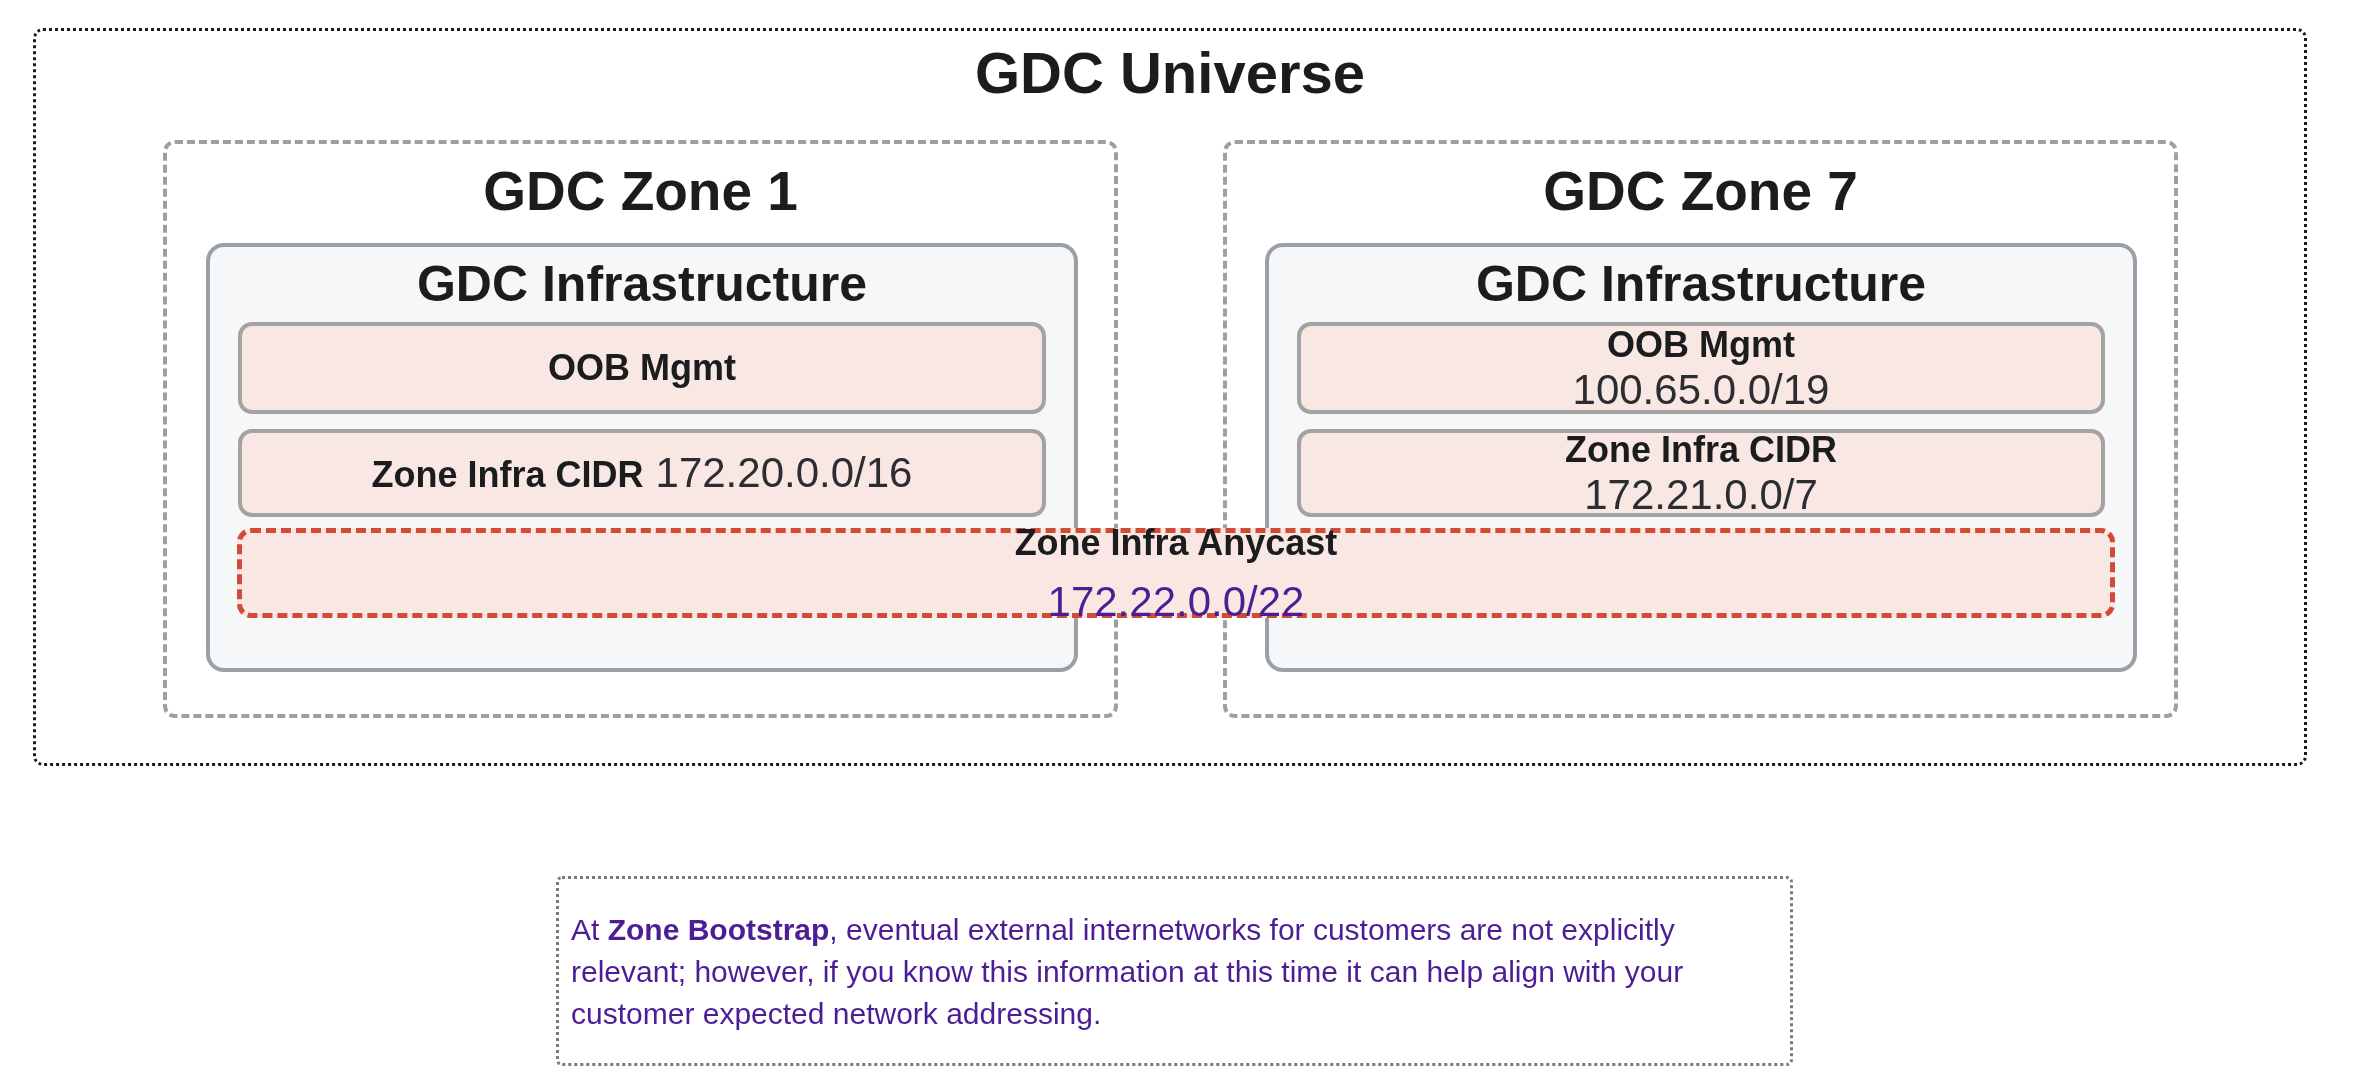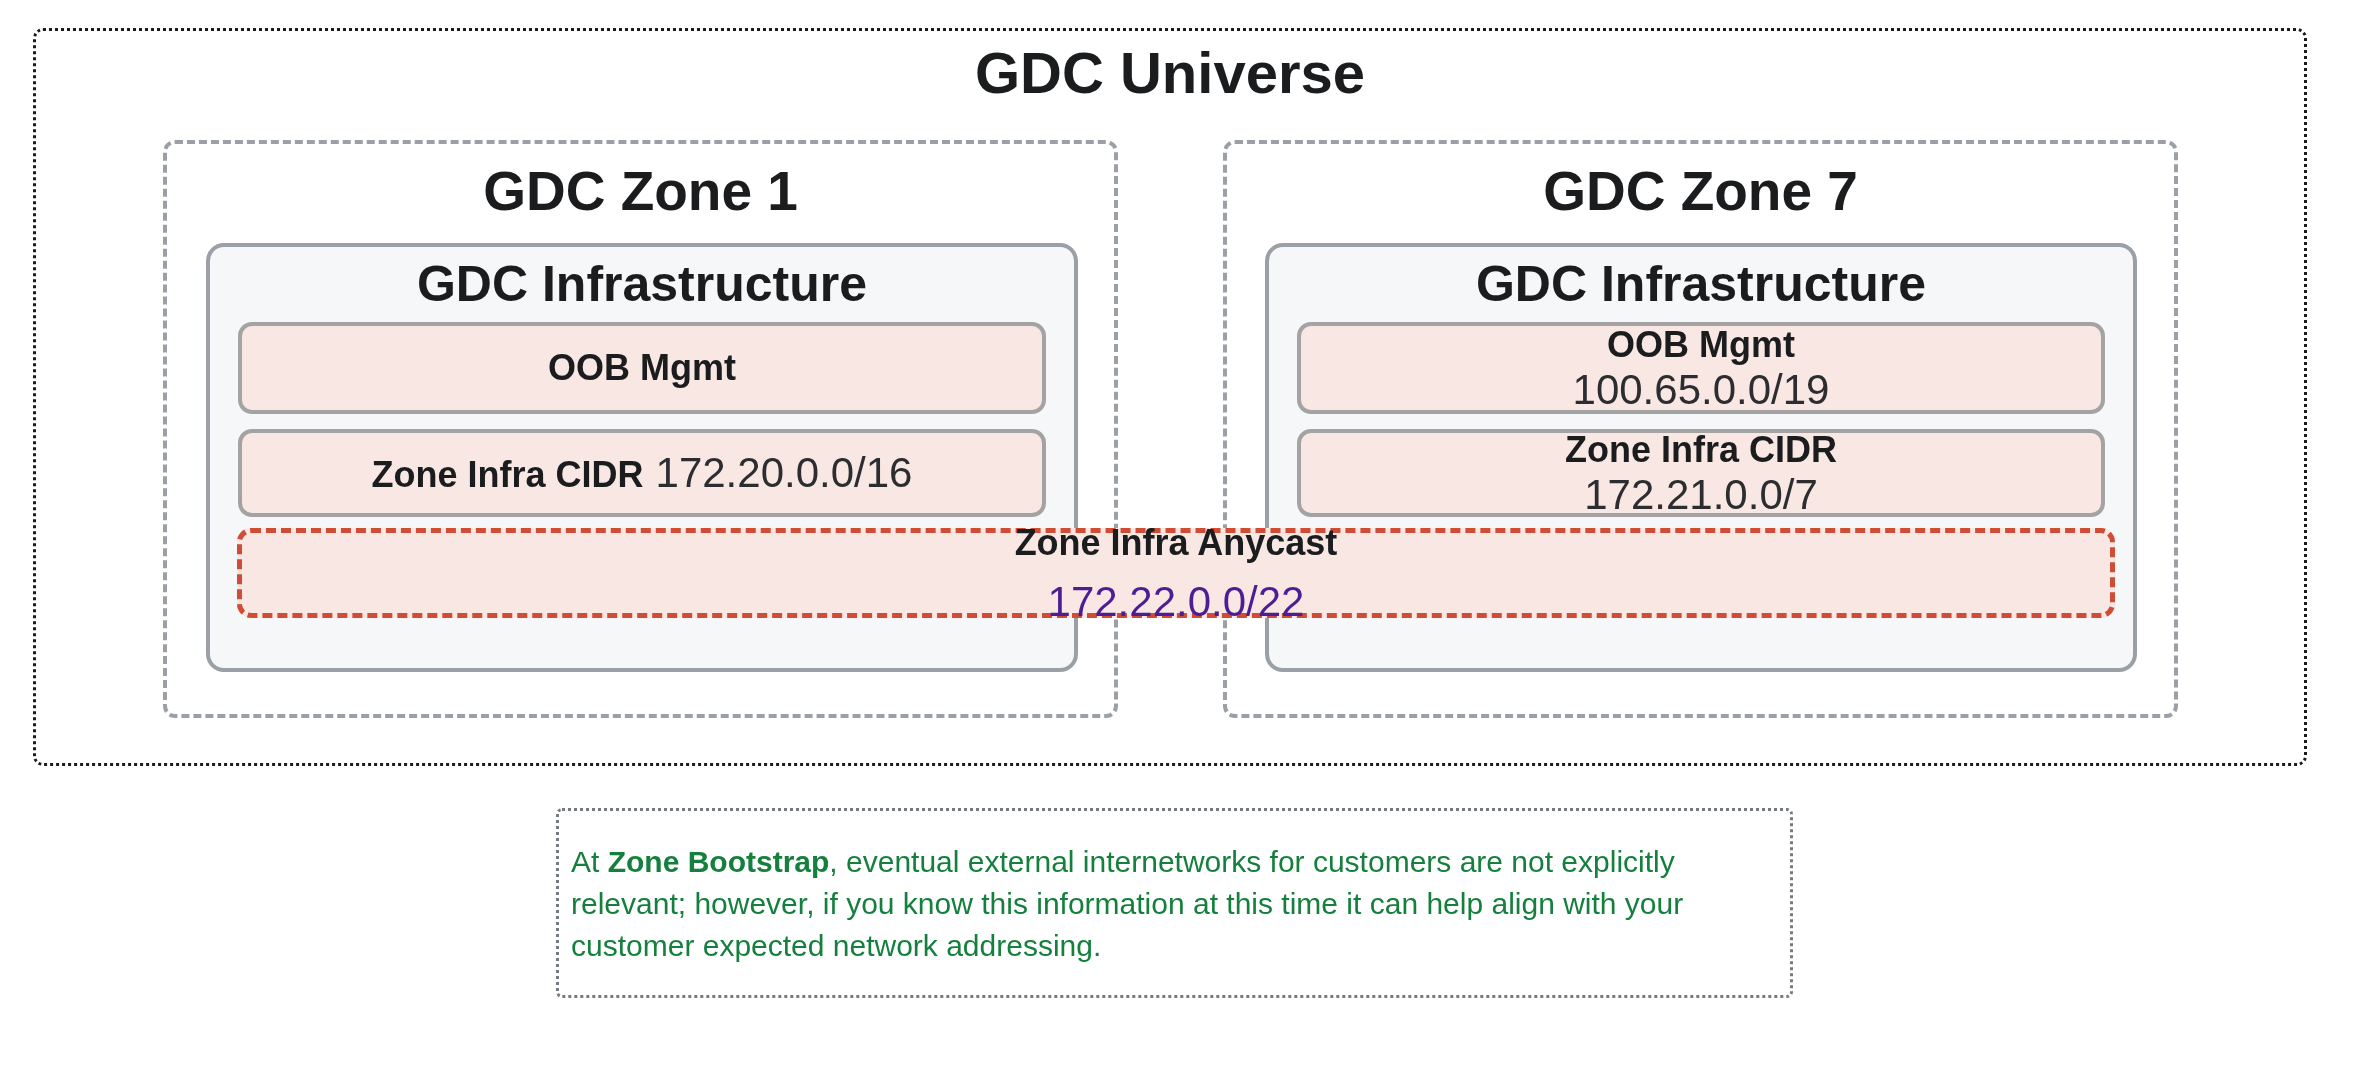--- a/index.html
+++ b/index.html
@@ -85,26 +85,26 @@
     align-items: center; justify-content: center;
     z-index: 5;
     text-align: center;
     gap: 14px;
   }
   .anycast-box .lbl { font-size: 36px; font-weight: 700; line-height: 1.2; }
   .anycast-box .val { font-size: 42px; font-weight: 400; line-height: 1.1; color: #4c1d95; }
 
   
   .note-box {
-    left: 556px; top: 808px; width: 1237px; height: 190px;
+    left: 556px; top: 876px; width: 1237px; height: 190px;
     border: 3px dotted #757a80;
     border-radius: 6px;
     padding: 30px 18px 0 12px;
     font-size: 30px; line-height: 42px;
-    color: #15803d;
+    color: #4c1d95;
   }
   .note-box b { font-weight: 700; }
 </style>
 </head>
 <body>
 
 <div class="canvas">
 
   <div class="abs universe-box"></div>
   <div class="abs universe-title">GDC Universe</div>

